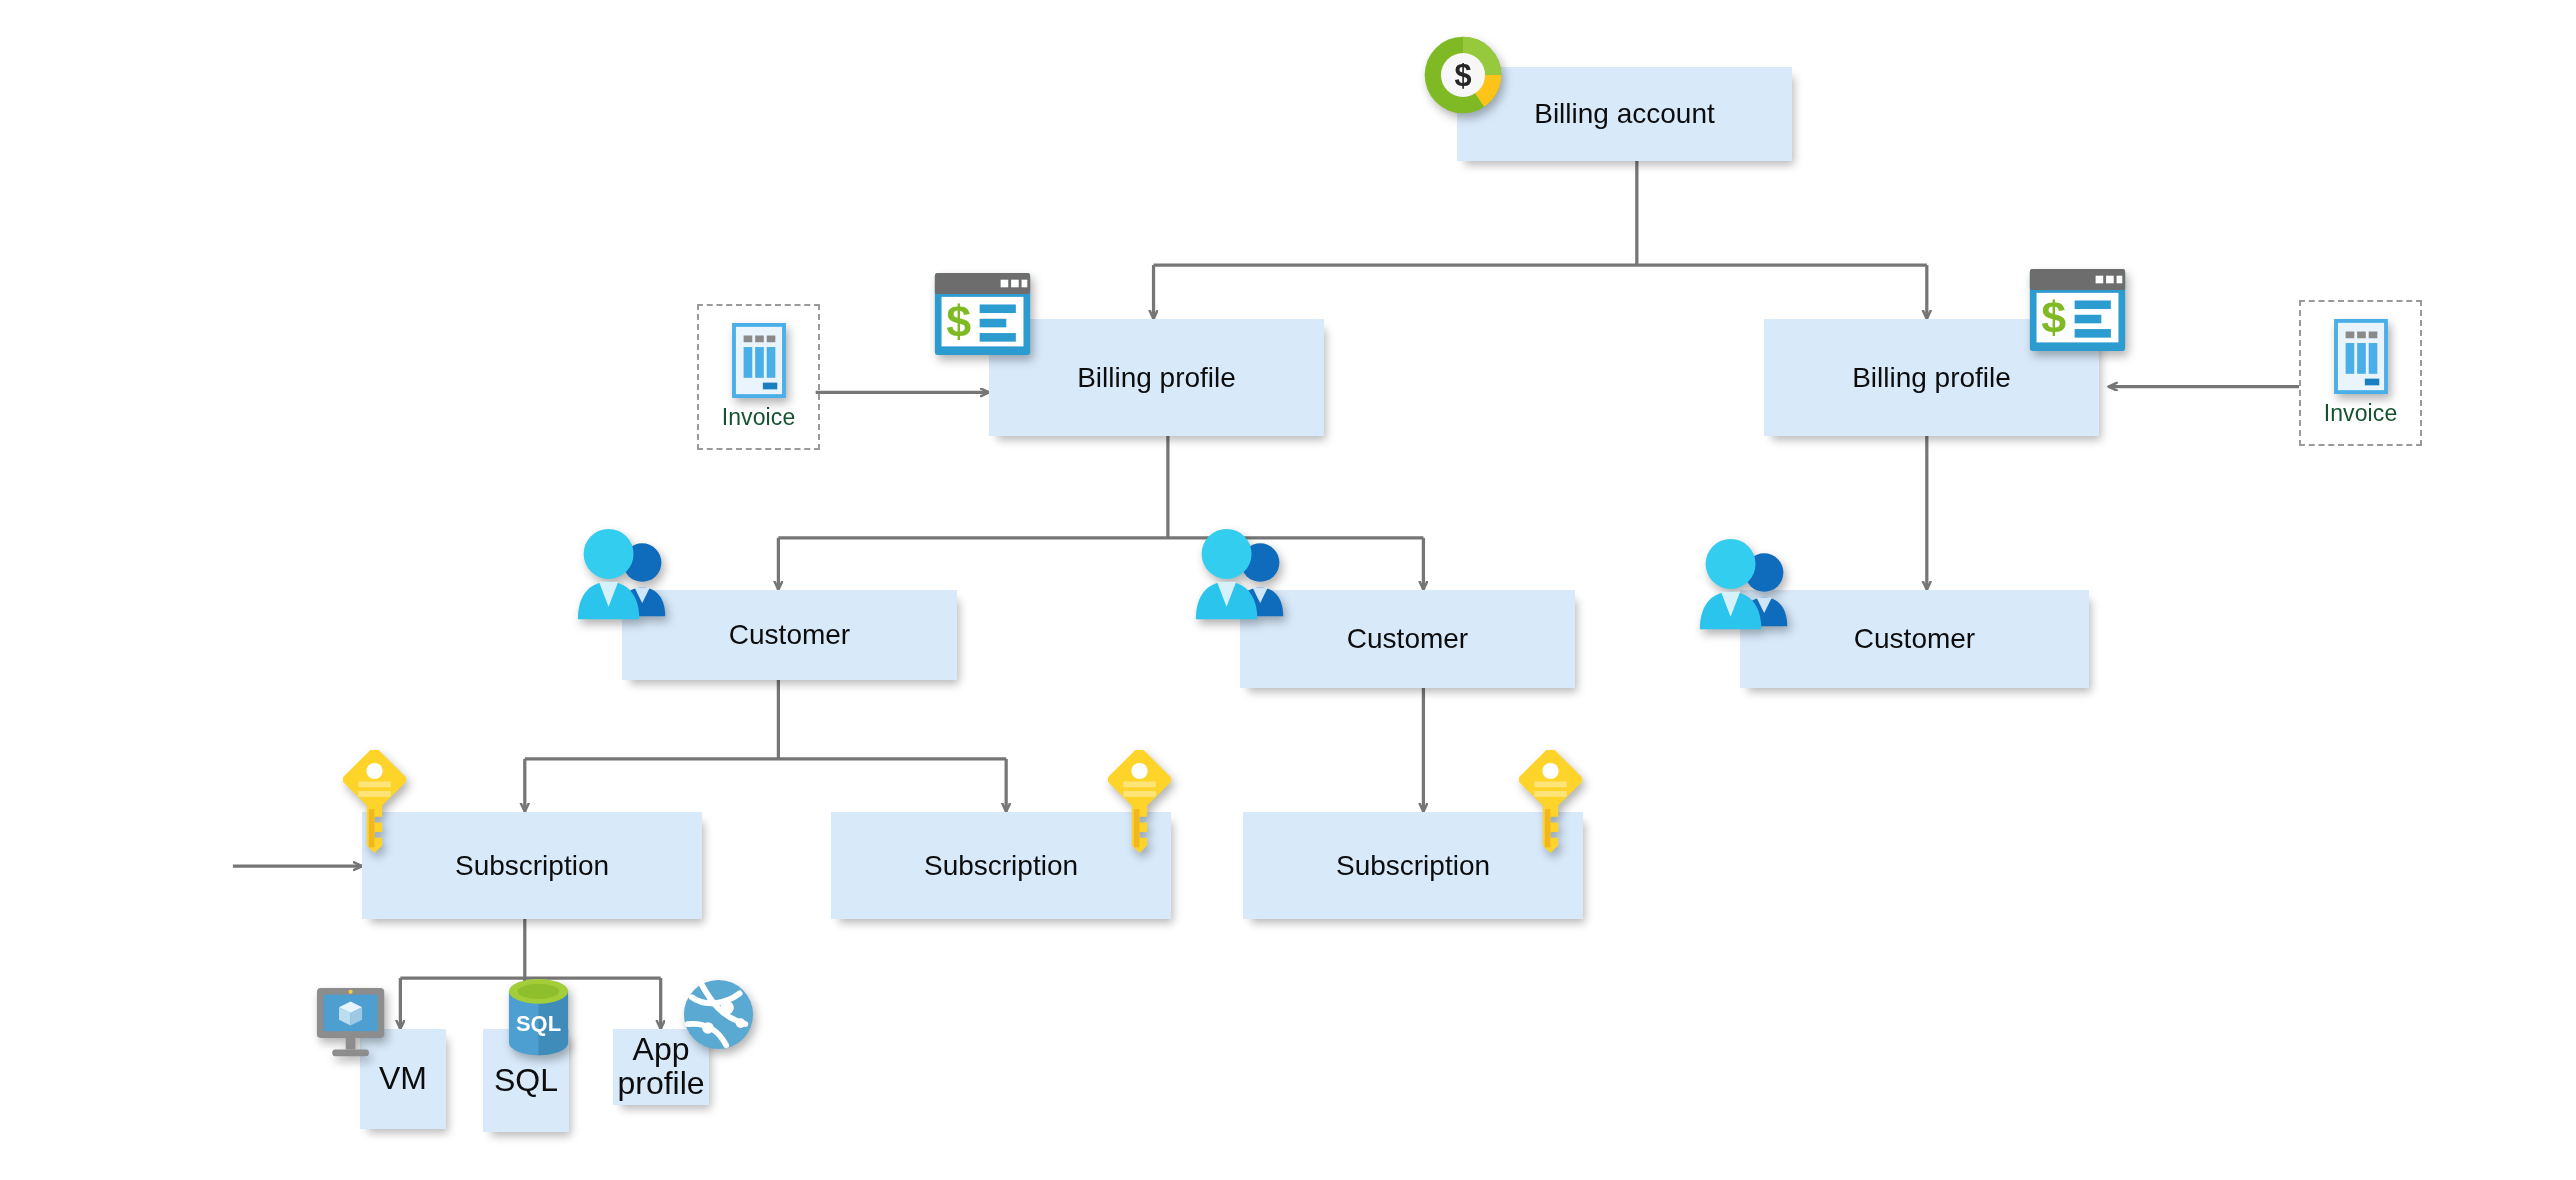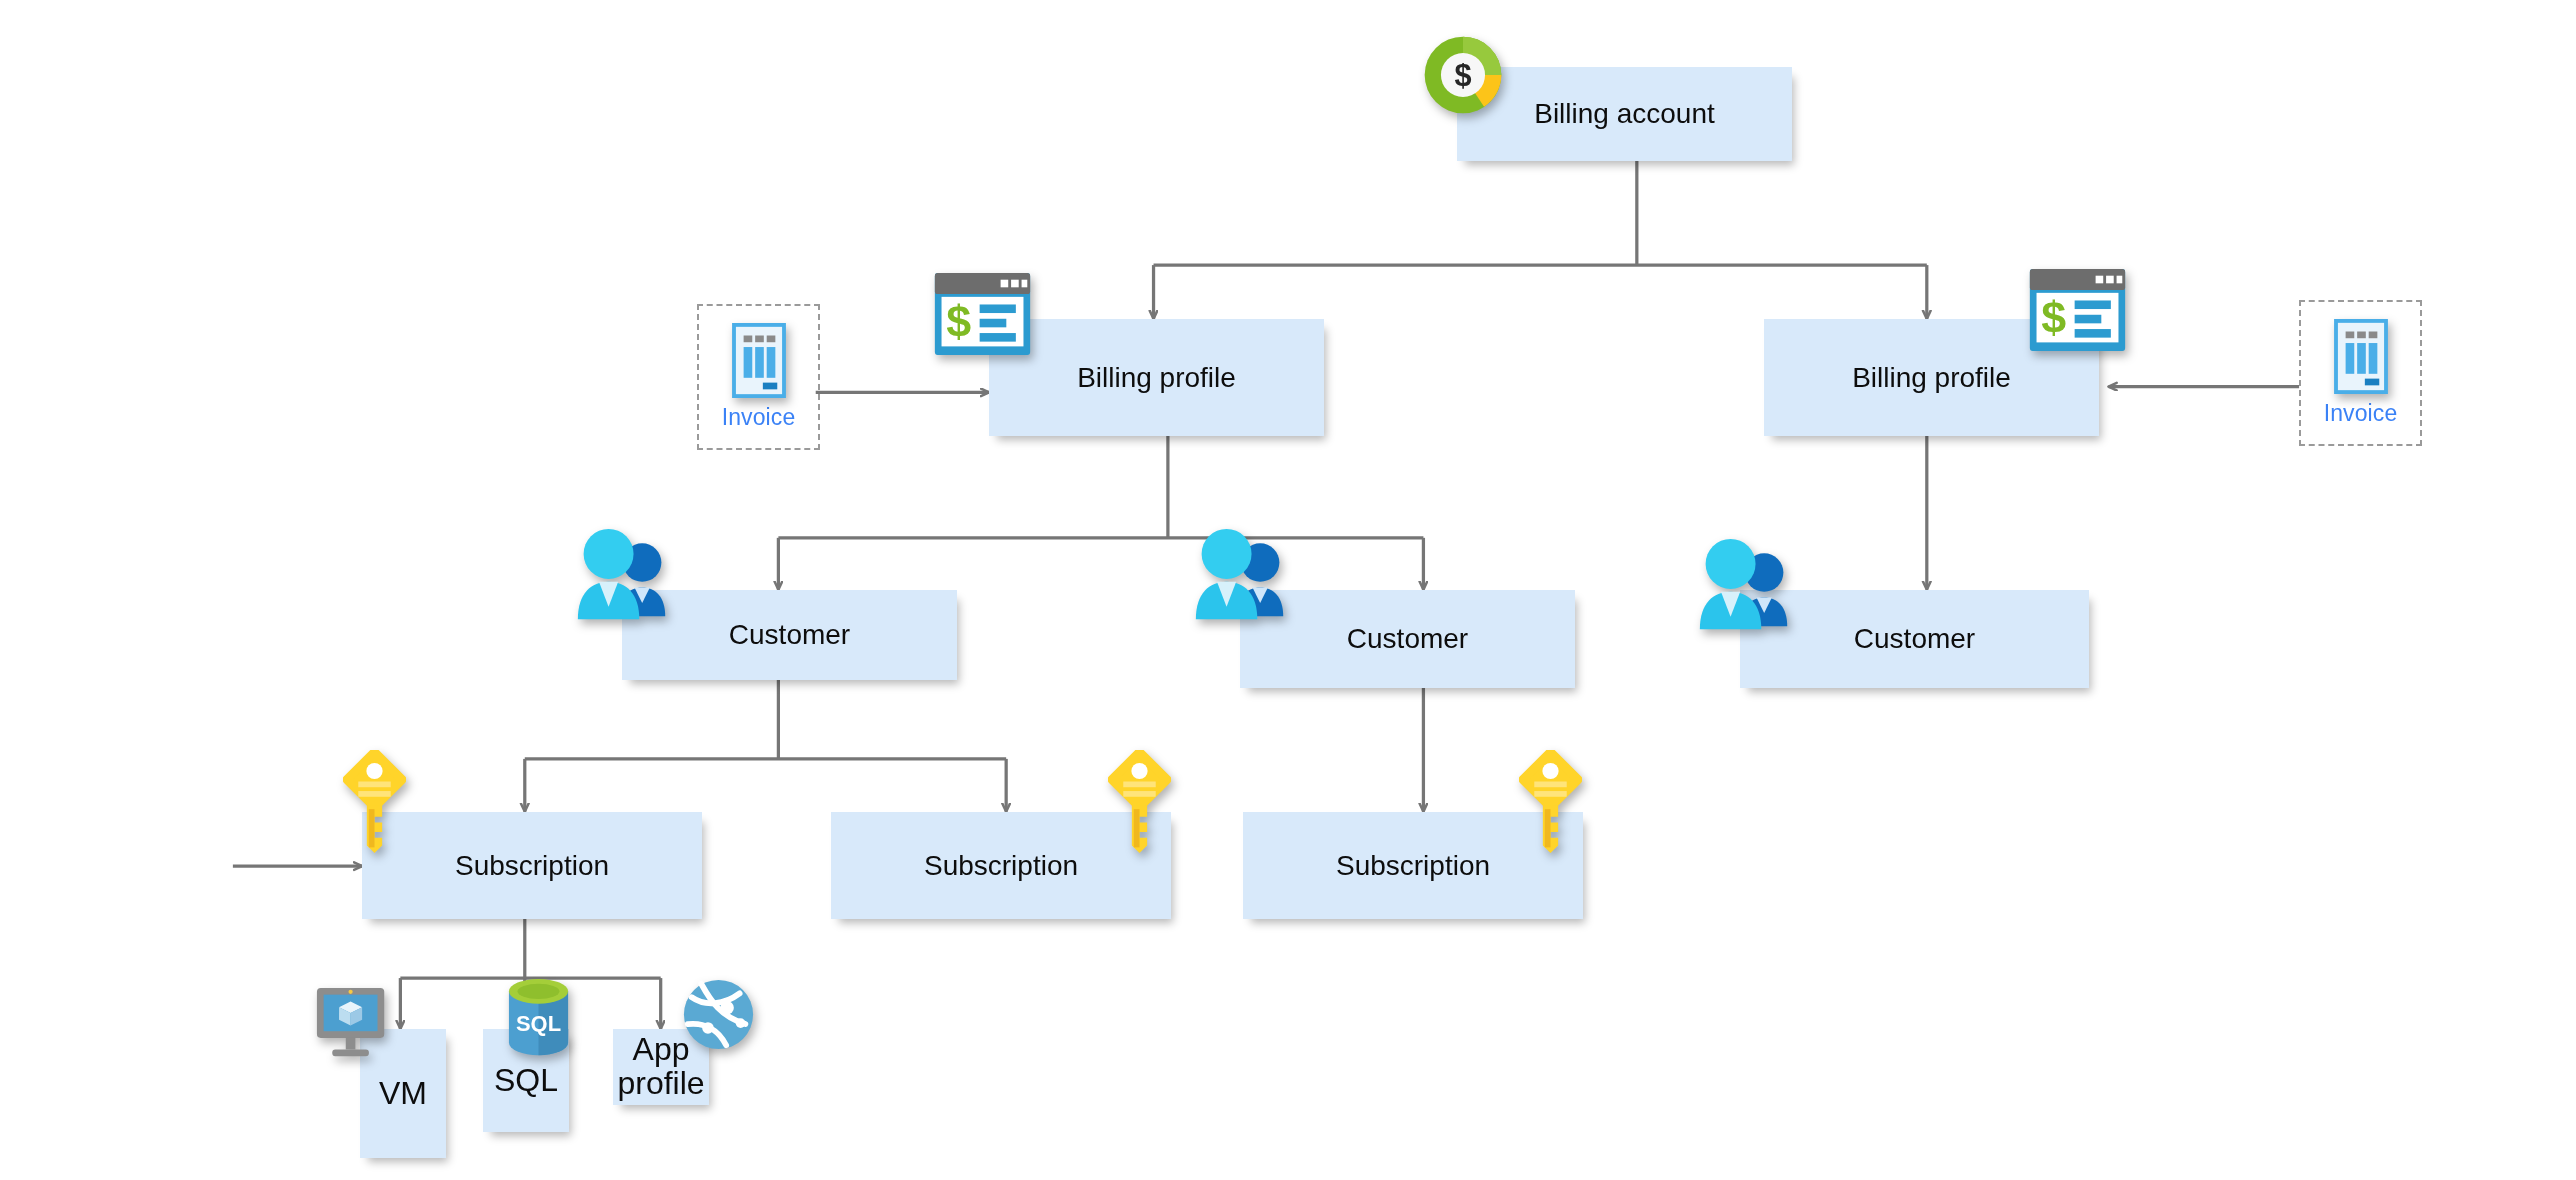--- a/index.html
+++ b/index.html
@@ -10,21 +10,21 @@
 
   .node{position:absolute;background:#d8e9fa;box-shadow:4.8px 6.7px 8.6px -2.9px rgba(0,0,0,.28);
         display:flex;align-items:center;justify-content:center;color:#0d0d0d;}
   .node .lbl{line-height:1.05;text-align:center;padding:0 5.7px;}
 
   .t-big{font-size:28px;font-weight:400;}
   .t-res{font-size:32px;font-weight:400;}
 
   .annot{position:absolute;border:2.9px dashed #9a9a9a;background:transparent;
          display:flex;flex-direction:column;align-items:center;justify-content:center;}
-  .annot .cap{font-size:23px;color:#3b82f6;margin-top:6.7px;letter-spacing:0.1px;}
+  .annot .cap{font-size:23px;color:#14532d;margin-top:6.7px;letter-spacing:0.1px;}
 
   .ico{position:absolute;}
   .ico svg{display:block;filter:drop-shadow(3.8px 5.7px 4.8px rgba(0,0,0,.30));}
 </style>
 </head>
 <body>
 
 <div id="stage">
 
   <svg class="wires" viewBox="0 0 2691 1233" xmlns="http://www.w3.org/2000/svg">
@@ -97,21 +97,21 @@
   </div>
 
   <div class="node" style="left:831px;top:812px;width:340px;height:107px;">
     <span class="lbl t-big">Subscription</span>
   </div>
 
   <div class="node" style="left:1243px;top:812px;width:340px;height:107px;">
     <span class="lbl t-big">Subscription</span>
   </div>
 
-  <div class="node" style="left:360px;top:1029px;width:86px;height:129px;">
+  <div class="node" style="left:360px;top:1029px;width:86px;height:100px;">
     <span class="lbl t-res">VM</span>
   </div>
 
   <div class="node" style="left:483px;top:1029px;width:86px;height:103px;">
     <span class="lbl t-res">SQL</span>
   </div>
 
   <div class="node" style="left:613px;top:1029px;width:96px;height:76px;">
     <span class="lbl t-res">
       <span>App</span><br>

